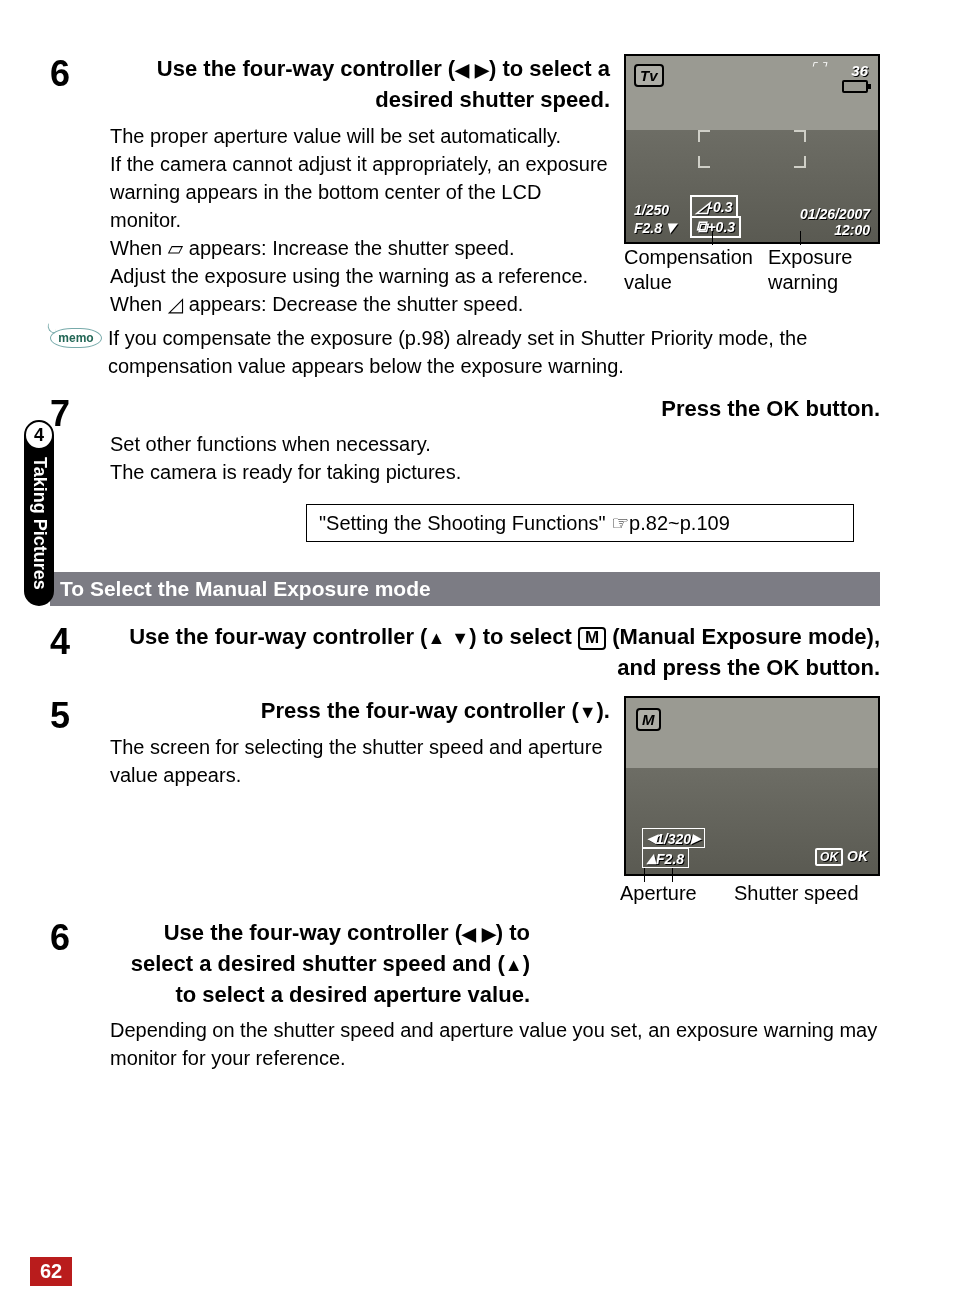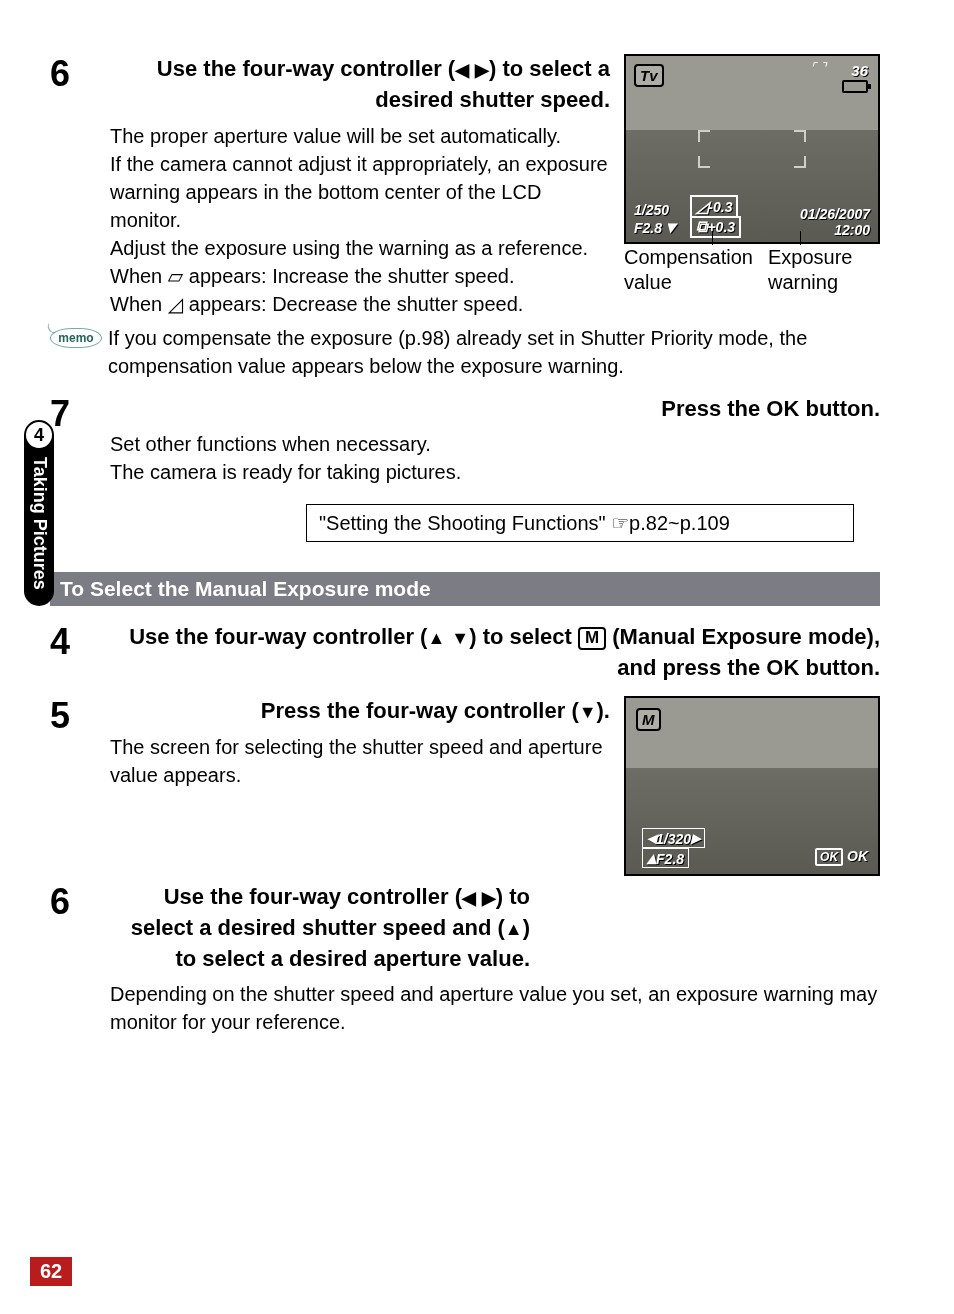--- a/index.html
+++ b/index.html
@@ -93,22 +93,22 @@
           <span class="cap-label1">Compensation value</span>
           <span class="cap-label2">Exposure warning</span>
         </div>
       </div>
       <div class="step-title">
         <span>Use the four-way controller (</span><span class="tri">◀</span> <span class="tri">▶</span><span>) to select a desired shutter speed.</span>
       </div>
       <div class="step-text">
         <div>The proper aperture value will be set automatically.</div>
         <div>If the camera cannot adjust it appropriately, an exposure warning appears in the bottom center of the LCD monitor.</div>
+        <div><span>When </span><span class="icon-sym">▱</span><span> appears: Increase the shutter speed.</span></div>
         <div>Adjust the exposure using the warning as a reference.</div>
-        <div><span>When </span><span class="icon-sym">▱</span><span> appears: Increase the shutter speed.</span></div>
         <div><span>When </span><span class="icon-sym">◿</span><span> appears: Decrease the shutter speed.</span></div>
       </div>
     </div>
   </div>
 
   <div class="memo-row">
     <div class="memo-icon">
       <div class="memo-bubble">memo</div>
     </div>
     <div class="memo-text">If you compensate the exposure (p.98) already set in Shutter Priority mode, the compensation value appears below the exposure warning.</div>
@@ -143,20 +143,26 @@
   <div class="step">
     <div class="step-num">5</div>
     <div class="step-body">
       <div class="figure">
         <div class="lcd lcd-small lcd2">
           <span class="tv-box">M</span>
           <span class="shutter2"><span class="tri">◂</span><span>1/320</span><span class="tri">▸</span></span>
           <span class="ap2"><span class="tri">▴</span><span>F2.8</span></span>
           <span class="ok"><span class="ok-box">OK</span> <span>OK</span></span>
         </div>
+        <div class="fig2-caption">
+          <span class="t1"></span>
+          <span class="t2"></span>
+          <span class="c1">Aperture</span>
+          <span class="c2">Shutter speed</span>
+        </div>
       </div>
       <div class="step-title">
         <span>Press the four-way controller (</span><span class="tri">▼</span><span>).</span>
       </div>
       <div class="step-text">The screen for selecting the shutter speed and aperture value appears.</div>
     </div>
   </div>
 
   <div class="step">
     <div class="step-num">6</div>

